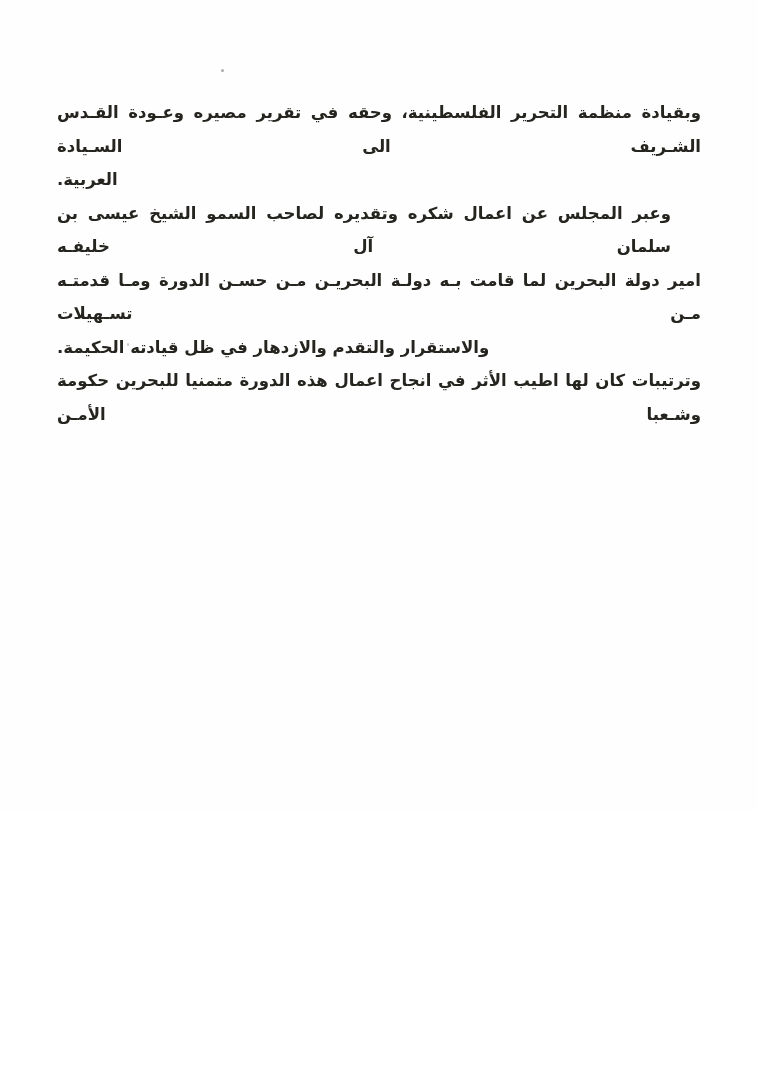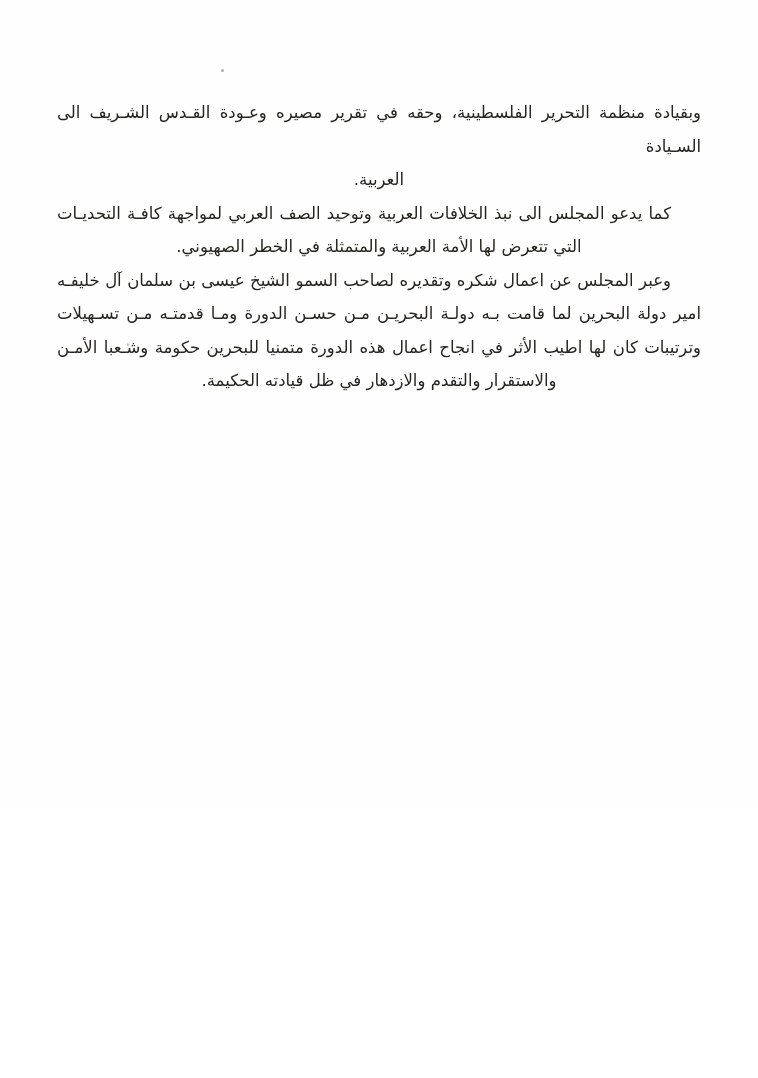--- a/index.html
+++ b/index.html
@@ -8,39 +8,40 @@
     background: #ffffff;
   }
   .page {
     position: relative;
     width: 758px;
     height: 810px;
     background: #fefefef9;
     overflow: hidden;
     font-family: "DejaVu Sans", sans-serif;
     color: #26241f;
+    font-weight: bold;
   }
   .text-block {
     position: absolute;
     top: 96px;
     right: 57px;
     width: 644px;
     direction: rtl;
     unicode-bidi: embed;
     font-size: 16.5px;
     line-height: 33.5px;
   }
   .para {
     margin: 0;
     padding: 0;
   }
   .line {
     display: block;
     white-space: nowrap;
-    text-align: center;
+    text-align: left;
   }
   .line.full {
     white-space: normal;
     text-align: justify;
     text-align-last: justify;
   }
   .line.indent {
     padding-right: 30px;
   }
   .page-number {
@@ -70,29 +71,25 @@
   <span class="speck speck-1"></span>
   <span class="speck speck-2"></span>
 
   <div class="text-block">
 
     <p class="para">
       <span class="line full">وبقيادة منظمة التحرير الفلسطينية، وحقه في تقرير مصيره وعـودة القـدس الشـريف الى السـيادة</span>
       <span class="line">العربية.</span>
     </p>
 
-    <p class="para">
-      <span class="line full indent">كما يدعو المجلس الى نبذ الخلافات العربية وتوحيد الصف العربي لمواجهة كافـة التحديـات</span>
-      <span class="line">التي تتعرض لها الأمة العربية والمتمثلة في الخطر الصهيوني.</span>
-    </p>
 
     <p class="para">
       <span class="line full indent">وعبر المجلس عن اعمال شكره وتقديره لصاحب السمو الشيخ عيسى بن سلمان آل خليفـه</span>
       <span class="line full">امير دولة البحرين لما قامت بـه دولـة البحريـن مـن حسـن الدورة ومـا قدمتـه مـن تسـهيلات</span>
+      <span class="line">والاستقرار والتقدم والازدهار في ظل قيادته الحكيمة.</span>
       <span class="line full">وترتيبات كان لها اطيب الأثر في انجاح اعمال هذه الدورة متمنيا للبحرين حكومة وشـعبا الأمـن</span>
-      <span class="line">والاستقرار والتقدم والازدهار في ظل قيادته الحكيمة.</span>
     </p>
 
   </div>
 
   <div class="page-number">٢</div>
 
 </div>
 
 </body></html>

